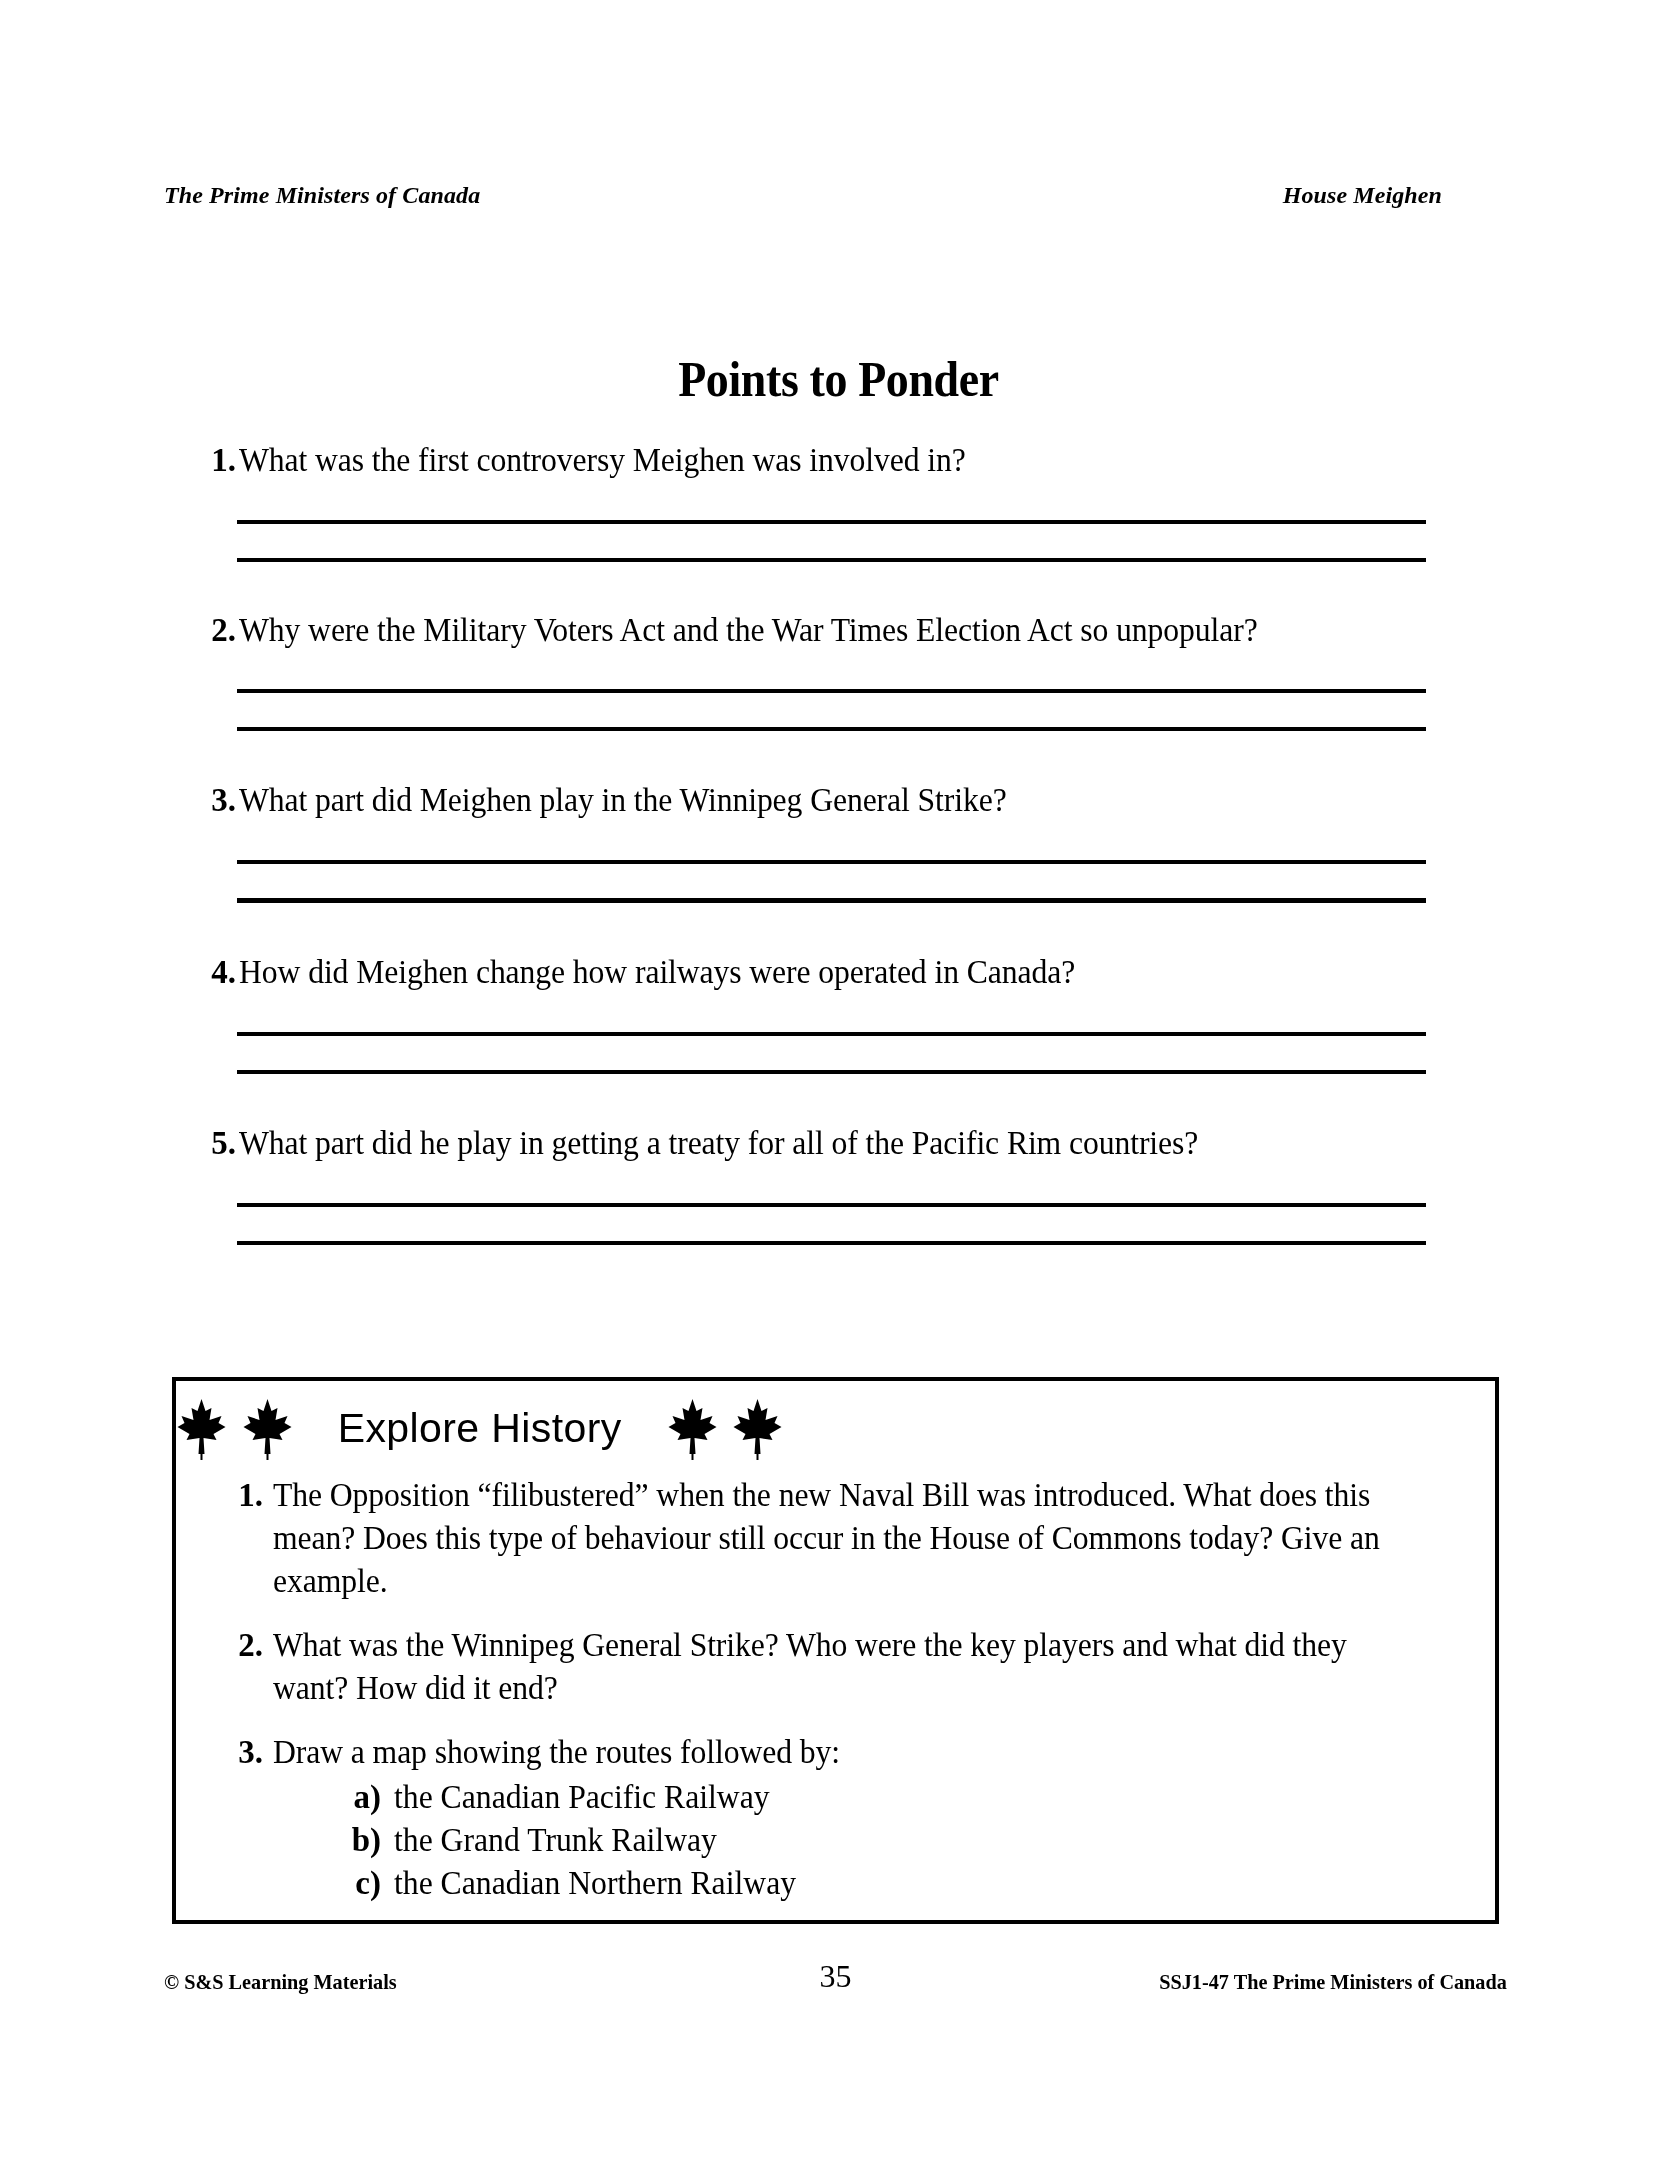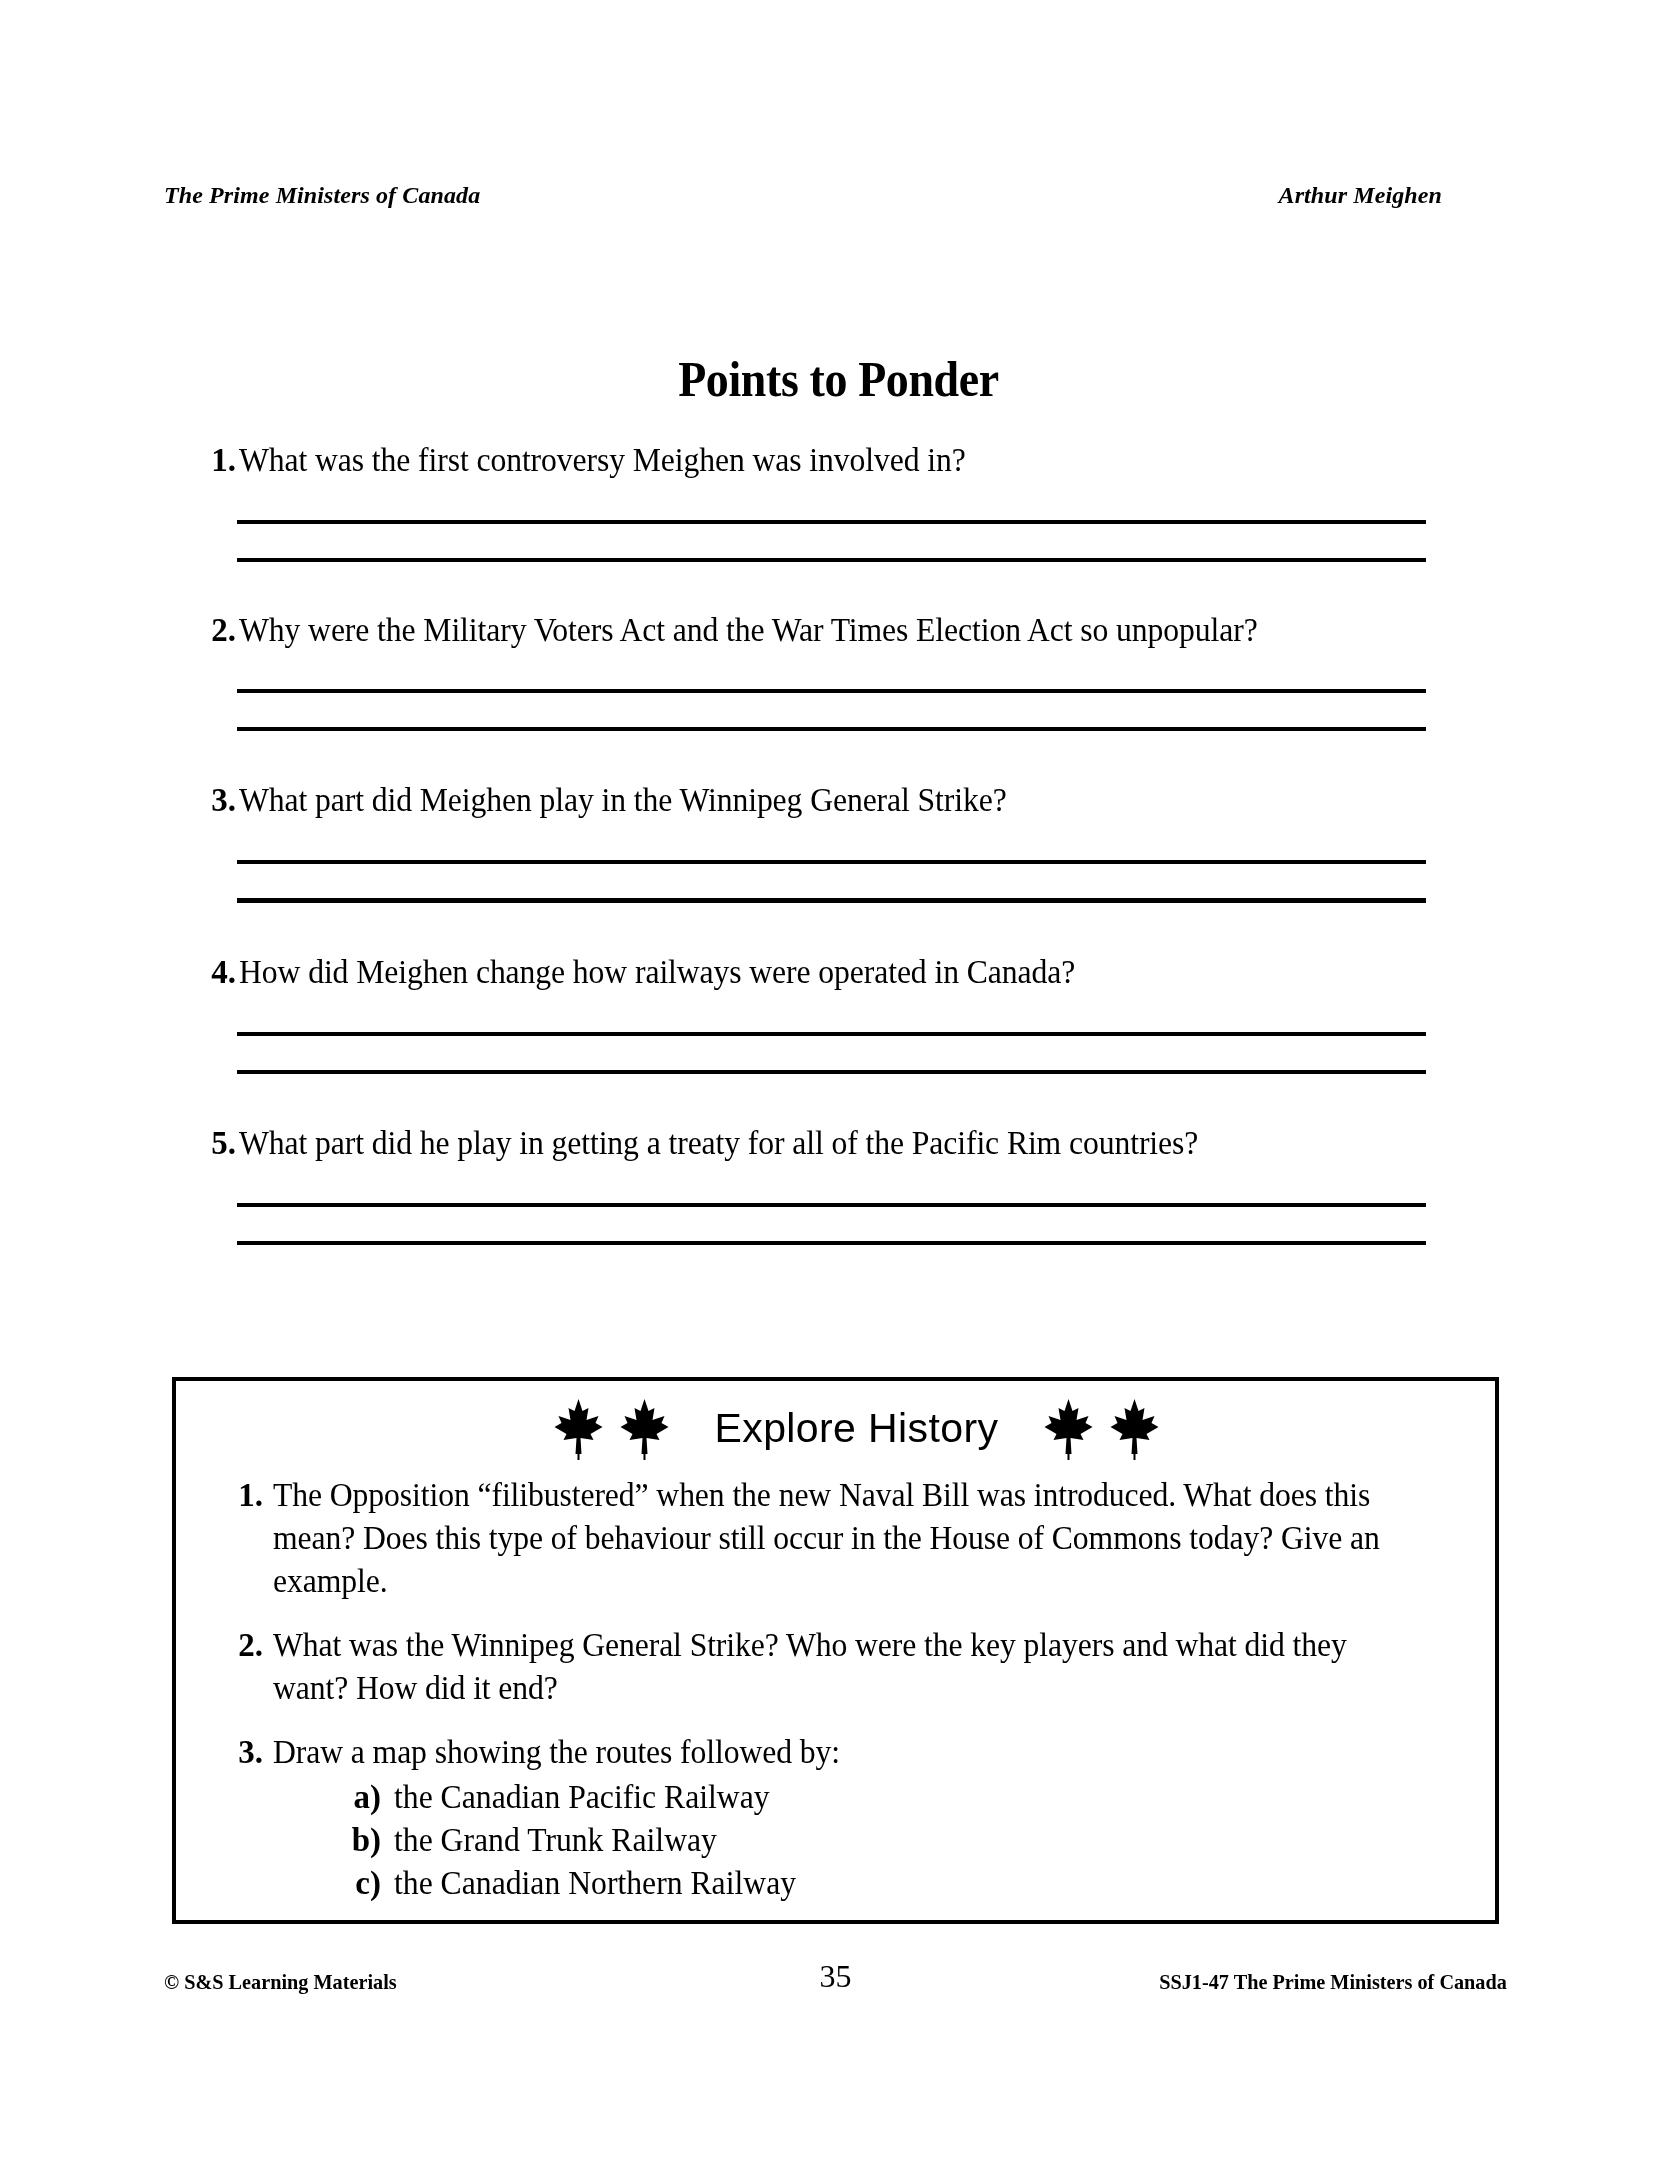--- a/index.html
+++ b/index.html
@@ -119,23 +119,21 @@
     box-sizing: border-box;
   }
   .ebox-head {
     position: absolute;
     top: 8.2px;
     left: 0;
     width: 100%;
     height: 79px;
     display: flex;
     align-items: center;
-    justify-content: center;
     gap: 22px;
-    padding-left: 21px;
   }
   .leafpair { display: flex; gap: 14.7px; }
   .leaf { width: 51px; height: 62px; display: block; }
   .ebox-title {
     font-family: "Liberation Sans", "DejaVu Sans", sans-serif;
     font-size: 41px;
     line-height: 43px;
     letter-spacing: 0.4px;
     padding: 0 23px;
   }
@@ -203,21 +201,21 @@
   .footer .f-mid  { position: absolute; left: 0; top: -4.9px; width: 100%; text-align: center; font-size: 32px; font-weight: normal; }
   .footer .f-right{ position: absolute; right: 0; top: 0; transform: scaleX(0.92); transform-origin: right center; }
 </style>
 </head>
 <body>
 
 <div class="page">
 
   <div class="runhead">
     <span>The Prime Ministers of Canada</span>
-    <span>Arthur Meighen</span>
+    <span>House Meighen</span>
   </div>
 
 
   <div class="title">Points to Ponder</div>
 
   <div class="qlist">
 
     <div class="qitem" style="min-height:43px;">
       <span class="qnum">1.</span>
       <div class="qtext">What was the first controversy Meighen was involved in?</div>

